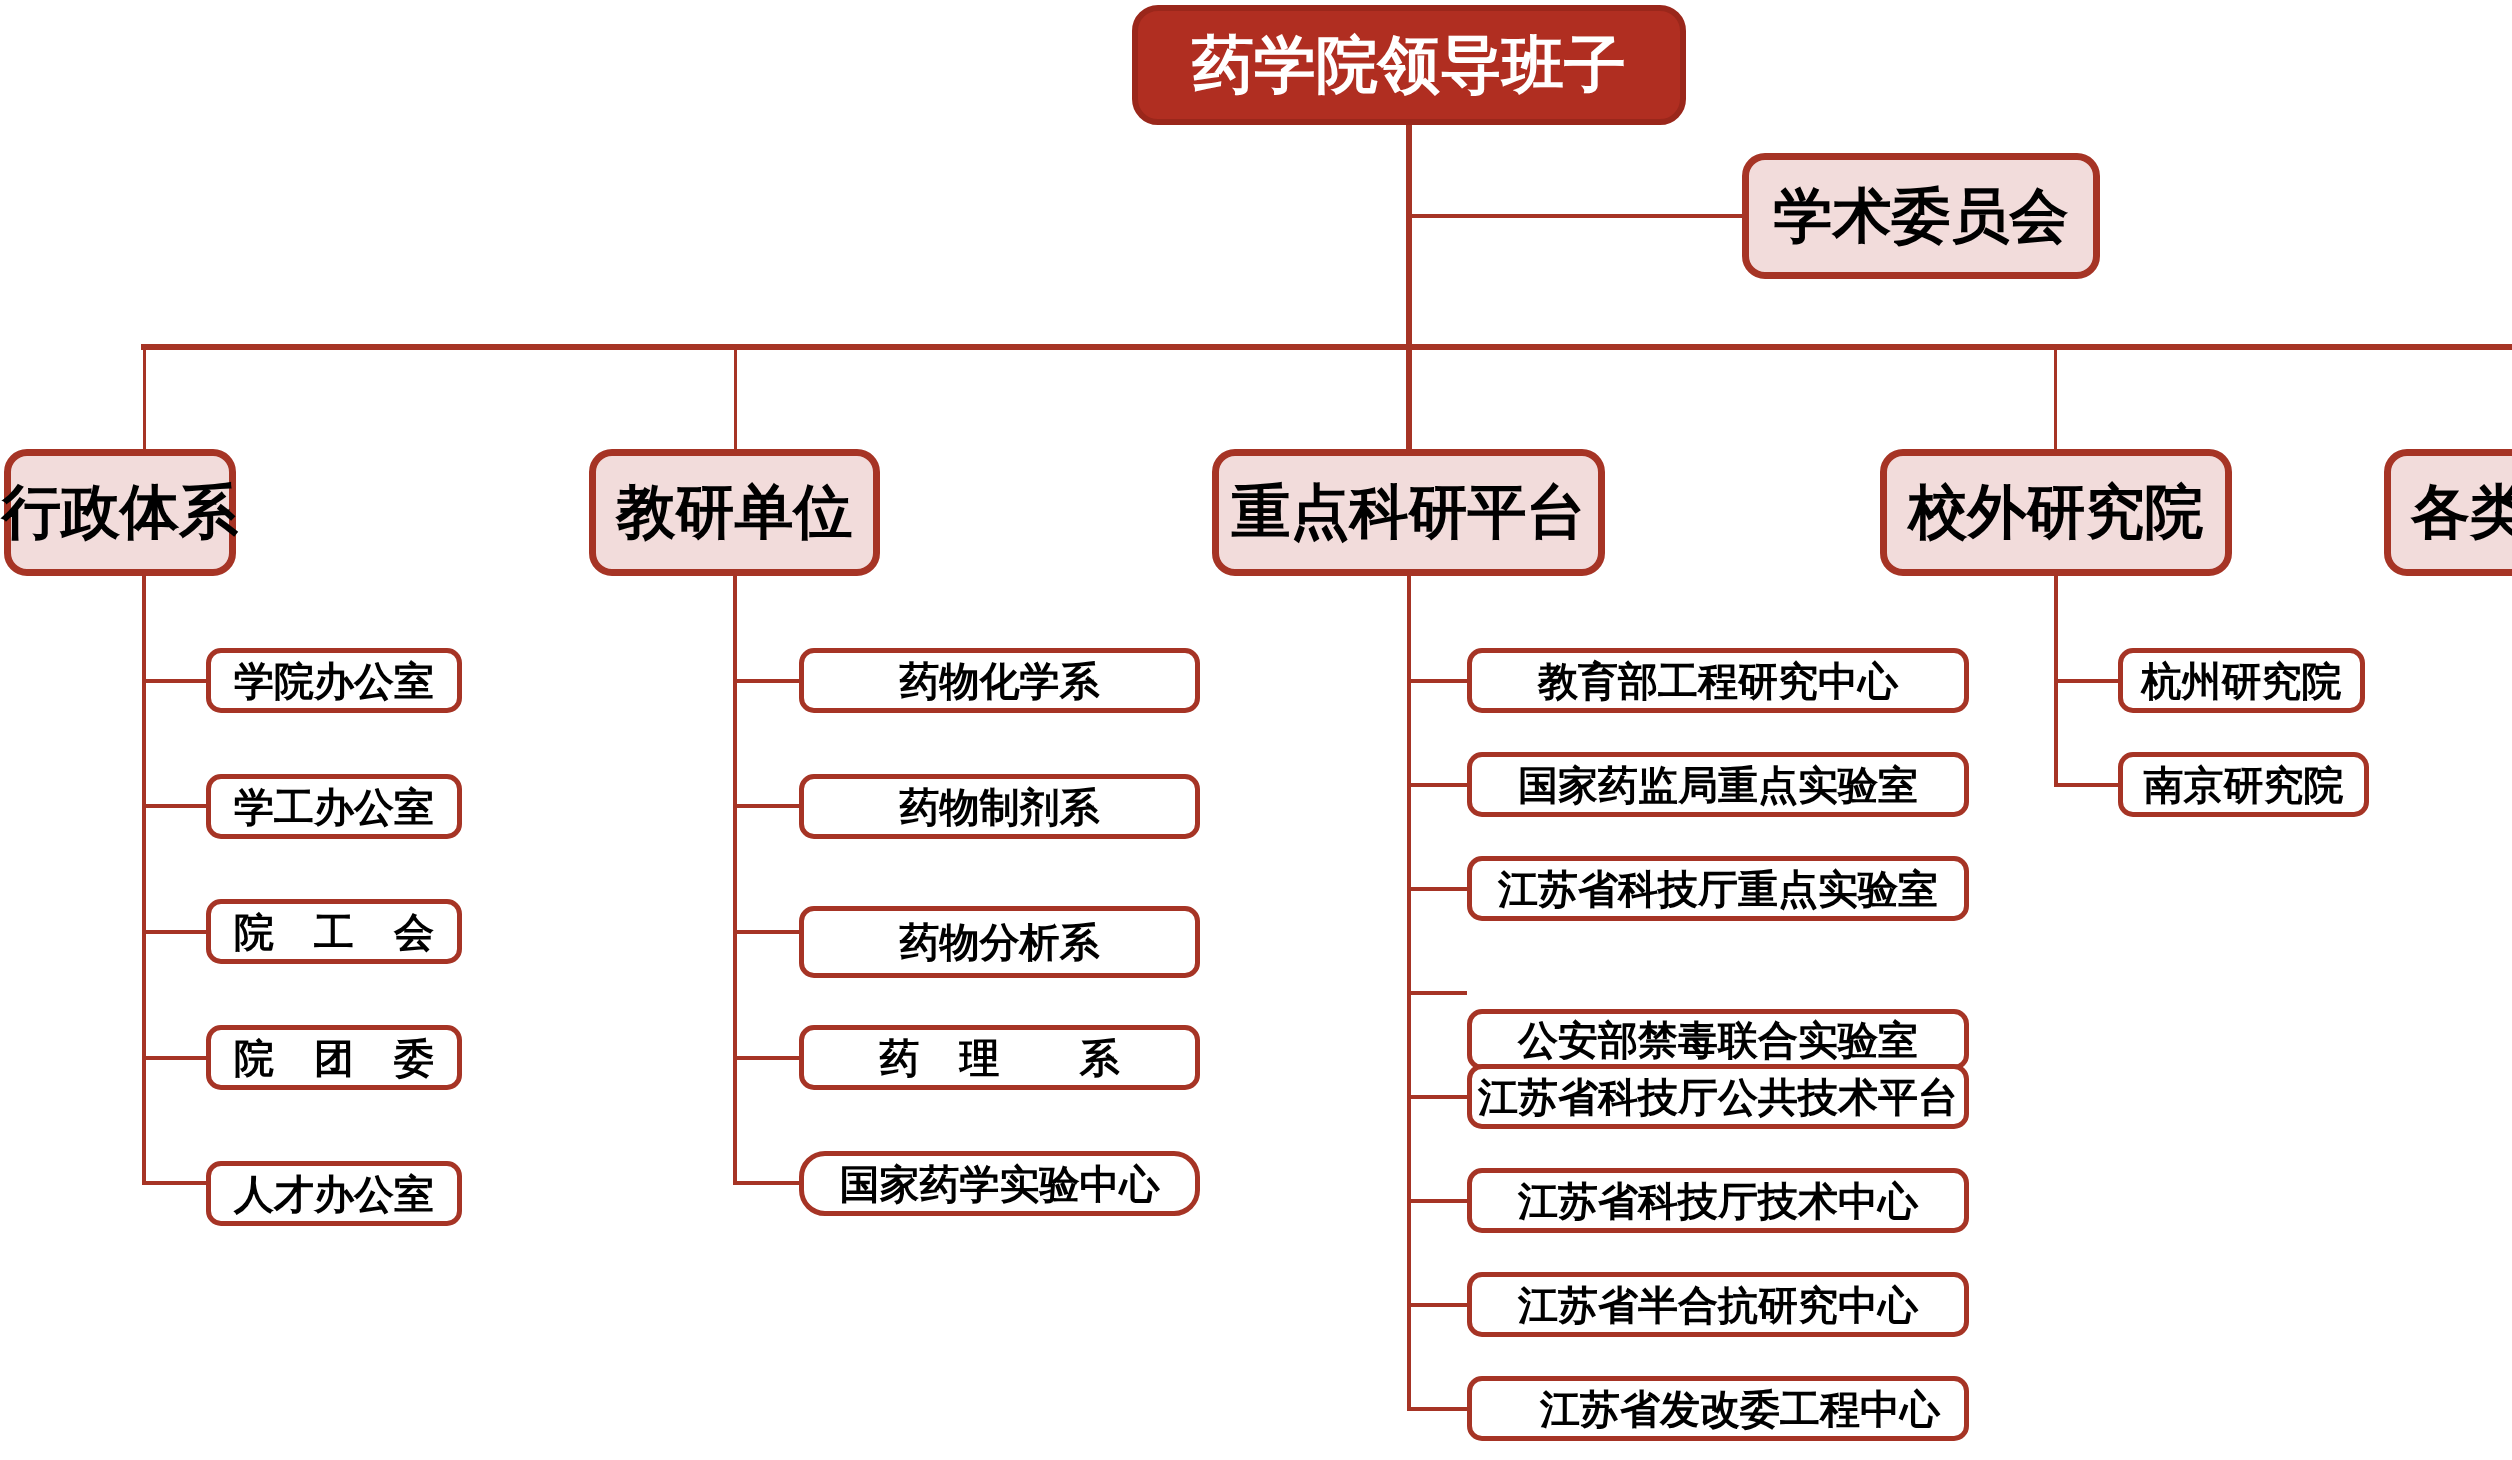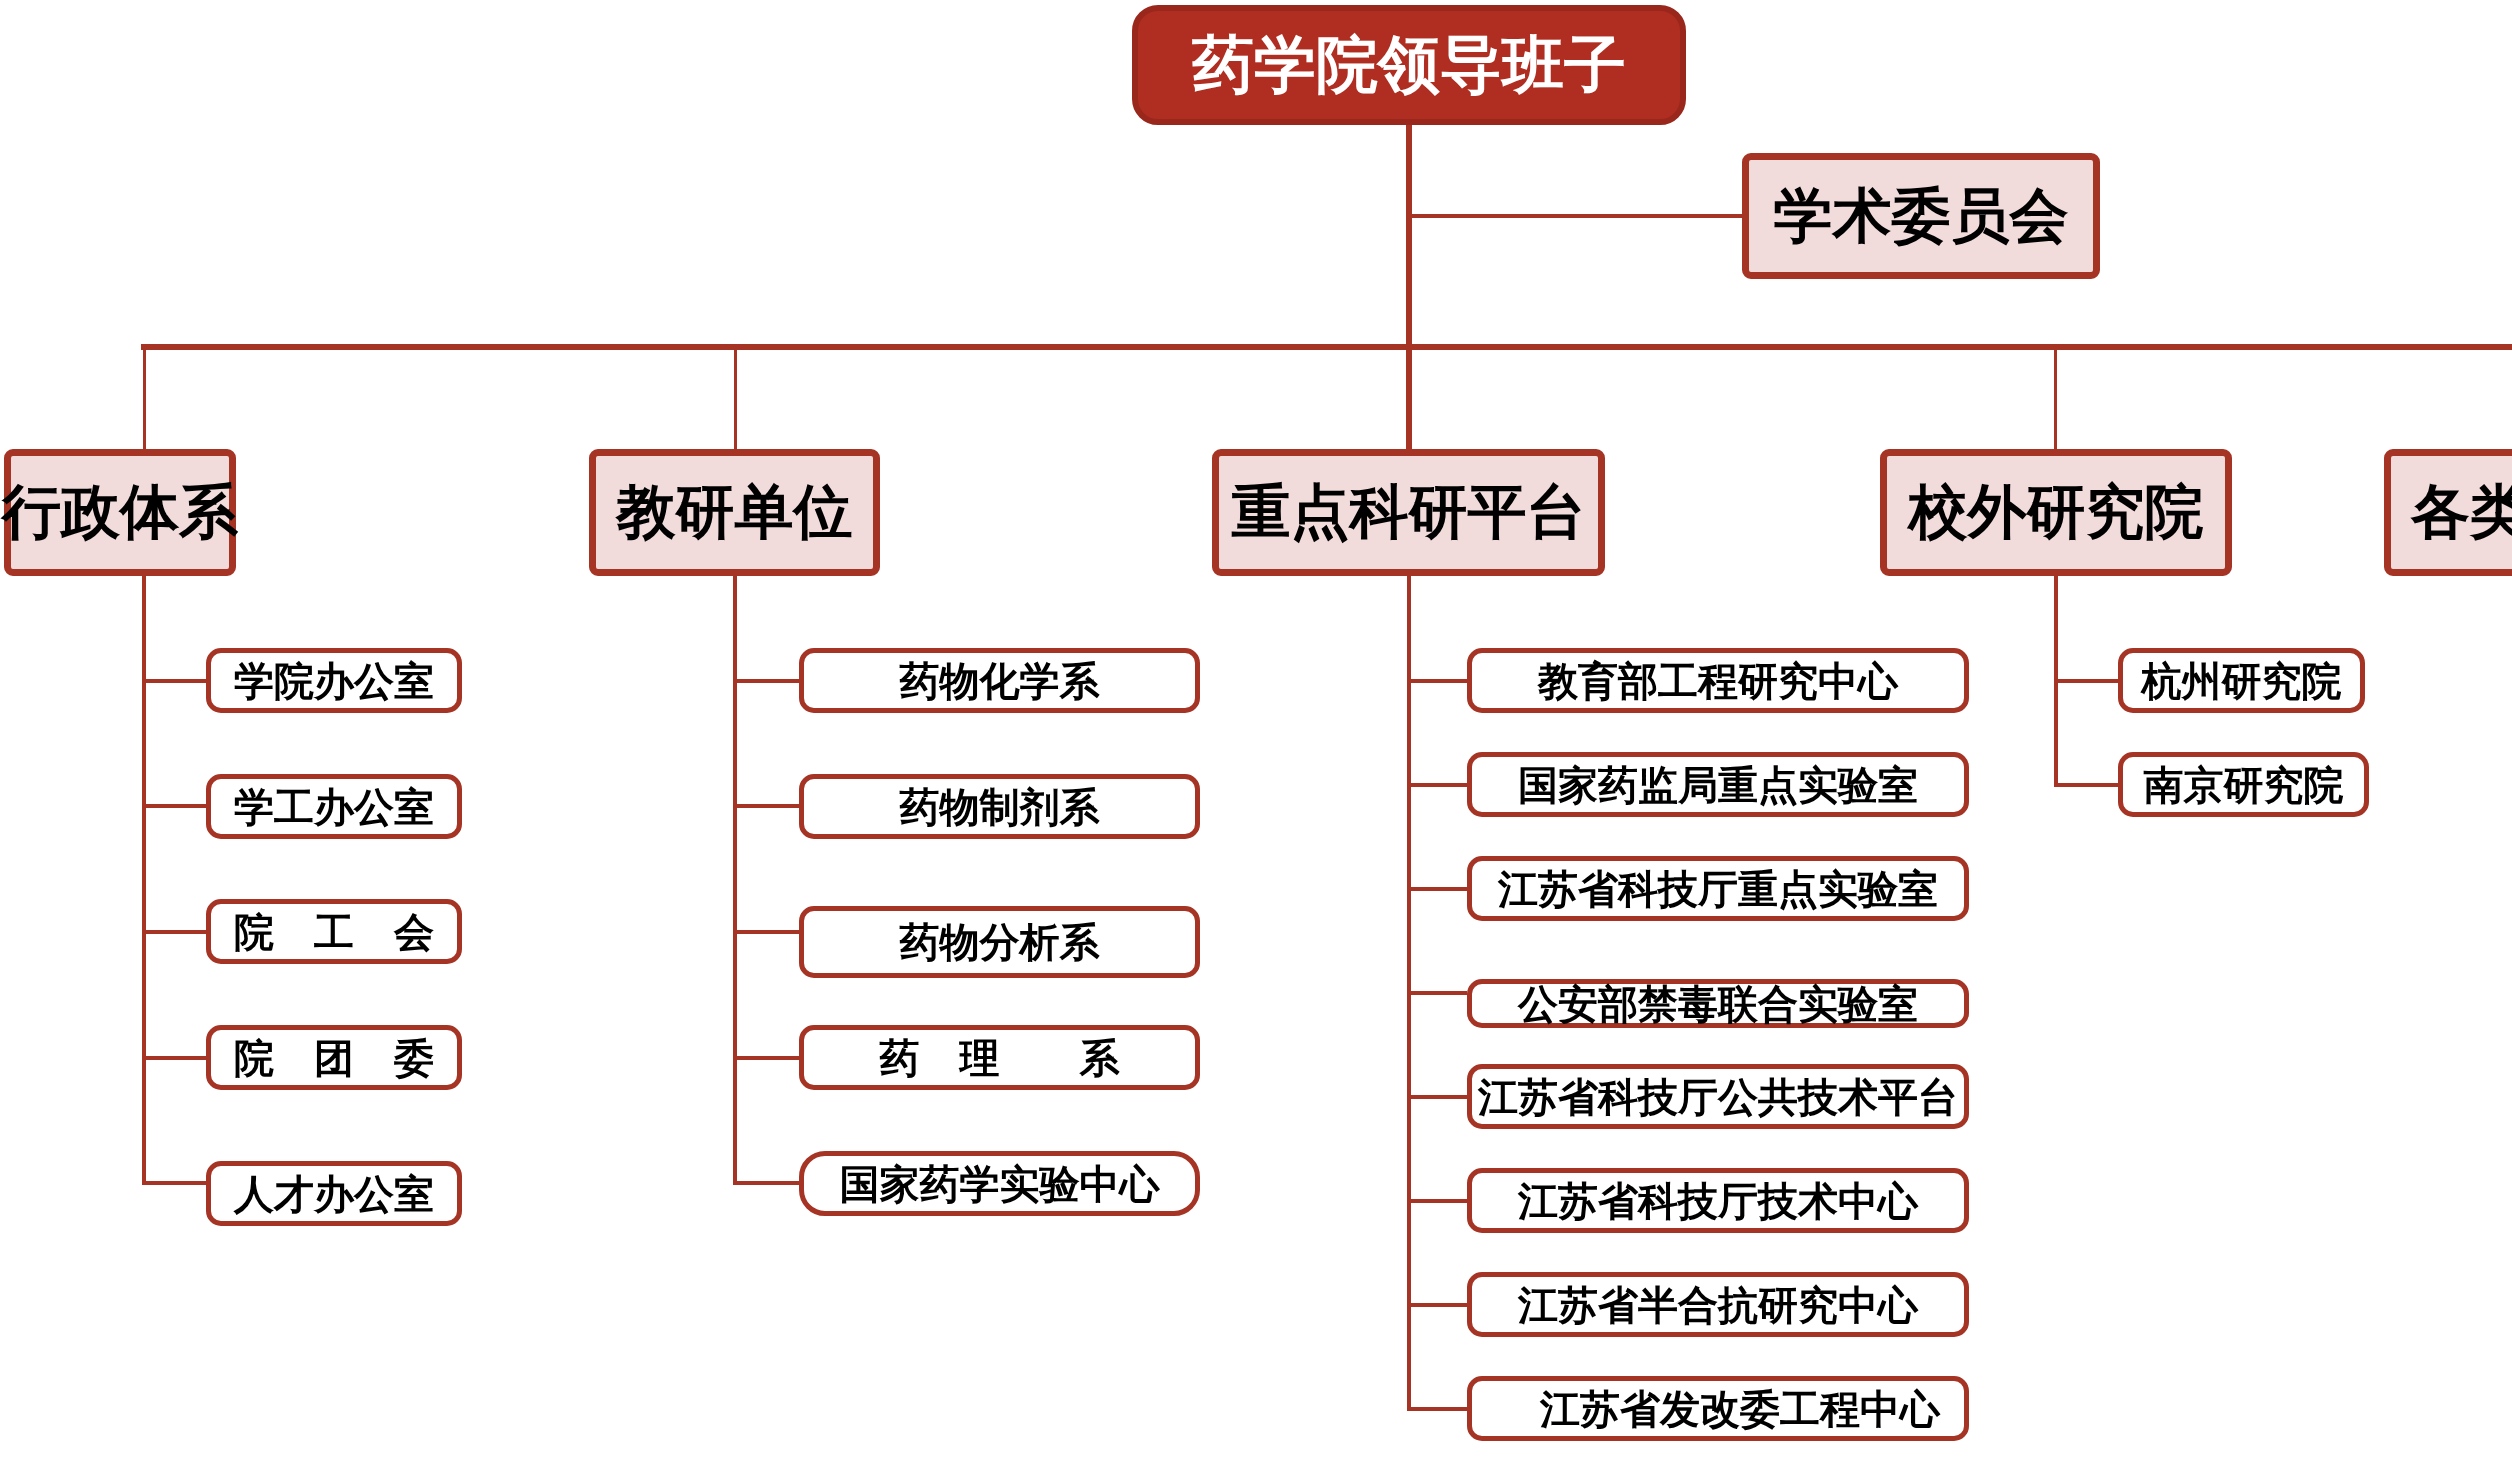--- a/index.html
+++ b/index.html
@@ -31,21 +31,21 @@
     color: var(--root-text);
     border: 6px solid var(--root-border);
     border-radius: 26px;
     font-size: 62px;
     z-index: 3;
   }
   .branch-header, .side-box {
     background: var(--branch-fill);
     color: var(--node-text);
     border: 7px solid var(--node-border);
-    border-radius: 9px;
+    border-radius: 23px;
     font-size: 59px;
     z-index: 3;
   }
   .child-box {
     background: var(--child-fill);
     color: var(--node-text);
     border: 5px solid var(--node-border);
     border-radius: 15px;
     font-size: 40px;
     z-index: 3;
@@ -107,21 +107,21 @@
       <div class="box branch-header" style="left: 589px; top: 449px; width: 291px; height: 127px;">教研单位</div>
       <div class="box child-box" style="left: 799px; top: 648px; width: 401px; height: 65px;">药物化学系</div>
       <div class="box child-box" style="left: 799px; top: 774px; width: 401px; height: 65px;">药物制剂系</div>
       <div class="box child-box" style="left: 799px; top: 906px; width: 401px; height: 72px;">药物分析系</div>
       <div class="box child-box" style="left: 799px; top: 1025px; width: 401px; height: 65px;">药　理　　系</div>
       <div class="box child-box" style="left: 799px; top: 1151px; width: 401px; height: 65px; border-radius: 26px;">国家药学实验中心</div>
       <div class="box branch-header" style="left: 1212px; top: 449px; width: 393px; height: 127px;">重点科研平台</div>
       <div class="box child-box" style="left: 1467px; top: 648px; width: 502px; height: 65px;">教育部工程研究中心</div>
       <div class="box child-box" style="left: 1467px; top: 752px; width: 502px; height: 65px;">国家药监局重点实验室</div>
       <div class="box child-box" style="left: 1467px; top: 856px; width: 502px; height: 65px;">江苏省科技厅重点实验室</div>
-      <div class="box child-box" style="left: 1467px; top: 979px; width: 502px; height: 49px;">公安部禁毒联合实验室</div>
+      <div class="box child-box" style="left: 1467px; top: 1009px; width: 502px; height: 61px;">公安部禁毒联合实验室</div>
       <div class="box child-box" style="left: 1467px; top: 1064px; width: 502px; height: 65px;">江苏省科技厅公共技术平台</div>
       <div class="box child-box" style="left: 1467px; top: 1168px; width: 502px; height: 65px;">江苏省科技厅技术中心</div>
       <div class="box child-box" style="left: 1467px; top: 1272px; width: 502px; height: 65px;">江苏省半合抗研究中心</div>
       <div class="box child-box" style="left: 1467px; top: 1376px; width: 502px; height: 65px; padding-left: 44px;">江苏省发改委工程中心</div>
       <div class="box branch-header" style="left: 1880px; top: 449px; width: 352px; height: 127px;">校外研究院</div>
       <div class="box child-box" style="left: 2118px; top: 648px; width: 247px; height: 65px;">杭州研究院</div>
       <div class="box child-box" style="left: 2118px; top: 752px; width: 251px; height: 65px;">南京研究院</div>
       <div class="box branch-header" style="left: 2384px; top: 449px; width: 349px; height: 127px;">各类委员会</div>
     </div>
 </div>

